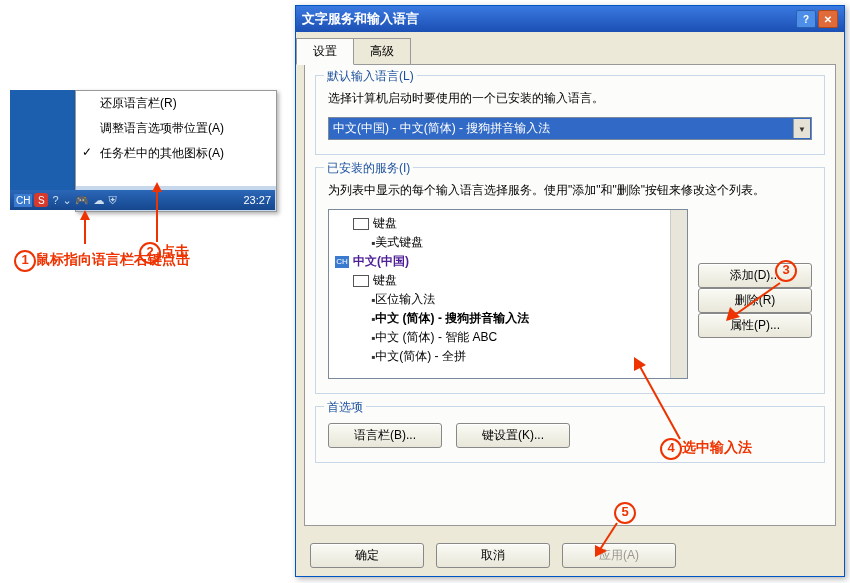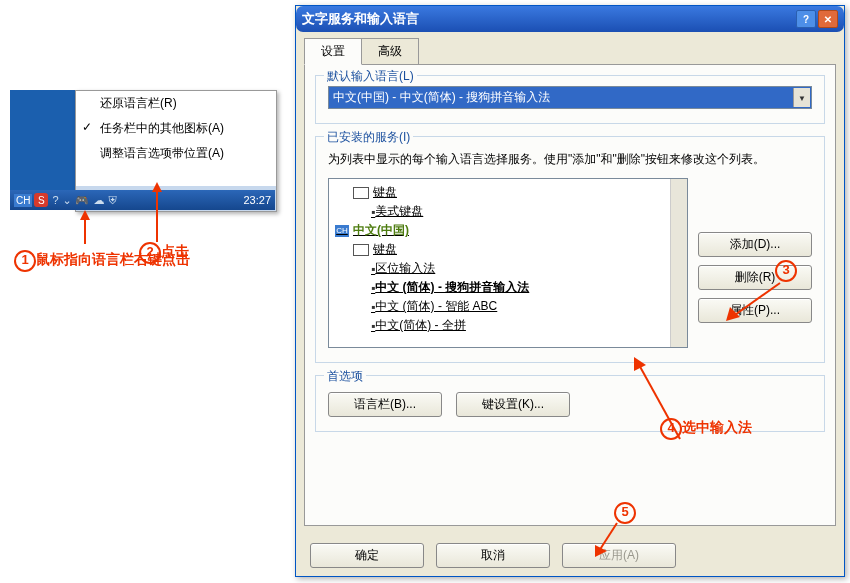--- a/index.html
+++ b/index.html
@@ -114,21 +114,20 @@
   flex-direction: column;
 }
 .titlebar {
   background: linear-gradient(#3a79e0, #1b4fb3);
   color: #fff;
   font-weight: bold;
   font-size: 13px;
   padding: 4px 6px;
   display: flex;
   align-items: flex-start;
-  border-radius: 7px;
 }
 .titlebar .btns {
   margin-left: auto;
   display: flex;
   gap: 2px;
 }
 .titlebar .btn {
   width: 18px;
   height: 16px;
   background: #4d8fe8;
@@ -136,21 +135,21 @@
   color: #fff;
   font-size: 10px;
   display: flex;
   align-items: center;
   justify-content: center;
   border-radius: 2px;
 }
 .titlebar .btn.close { background: #e06a3a; border-color: #b04a1a; }
 .tabs {
   display: flex;
-  padding: 6px 8px 0;
+  padding: 6px 0 0;
 }
 .tab {
   padding: 4px 16px;
   border: 1px solid #999;
   background: #ece9d8;
   margin-right: -1px;
   position: relative;
 }
 .tab.active {
   background: #fcfcfa;
@@ -228,37 +227,36 @@
 }
 .services-list .scroll {
   position: absolute;
   right: 0; top: 0; bottom: 0; width: 16px;
   background: #e8e6da;
   border-left: 1px solid #ccc;
 }
 .services-buttons {
   display: flex;
   flex-direction: column;
-  gap: 8px;
   padding-top: 54px;
 }
 .winbtn {
   border: 1px solid #888;
   background: linear-gradient(#fafaf5, #e9e7d9);
   padding: 3px 12px;
   border-radius: 3px;
   font-size: 12px;
   min-width: 88px;
   text-align: center;
   box-shadow: 0 1px 0 #fff inset;
 }
 .winbtn.disabled {
   color: #9a988e;
 }
-.tree-line { padding: 1px 0 1px 0; display: flex; align-items: center; text-decoration: underline; }
+.tree-line { padding: 1px 0 1px 0; display: flex; align-items: center; }
 .tree-line .kb-icon {
   width: 14px; height: 10px;
   background: #fff;
   border: 1px solid #555;
   margin-right: 4px;
   display: inline-block;
 }
 .tree-line .ch-icon {
   width: 14px; height: 12px;
   background: #3a7bcf;
@@ -266,37 +264,37 @@
   font-size: 8px;
   line-height: 12px;
   text-align: center;
   margin-right: 4px;
   display: inline-block;
 }
 .indent1 { padding-left: 18px; }
 .indent2 { padding-left: 36px; }
 .bullet::before { content: "▪ "; color: #333; }
 .bold { font-weight: bold; }
-.blue-bold { color: #4d7c0f; font-weight: bold; }
+.blue-bold { color: #4c1d95; font-weight: bold; }
 .dialog-footer {
   display: flex;
   justify-content: flex-start;
   gap: 12px;
   padding: 8px 14px;
 }
 </style>
 </head>
 <body>
 
 <div class="taskbar-bg"></div>
 
 <div class="context-menu">
   <div class="context-menu-item">还原语言栏(R)</div>
+  <div class="context-menu-item">调整语言选项带位置(A)</div>
   <div class="context-menu-item checked">任务栏中的其他图标(A)</div>
-  <div class="context-menu-item">调整语言选项带位置(A)</div>
   <div class="context-menu-item highlighted">设置(E)...</div>
 </div>
 
 <div class="taskbar">
   <span class="ch">CH</span>
   <span class="sogou">S</span>
   <span class="icon">?</span>
   <span class="icon">⌄</span>
   <span class="icon">🎮</span>
   <span class="icon">☁</span>
@@ -329,20 +327,21 @@
     </div>
   </div>
   <div class="tabs">
     <div class="tab active">设置</div>
     <div class="tab">高级</div>
   </div>
   <div class="tab-content">
 
     <div class="fieldset">
       <div class="legend">默认输入语言(L)</div>
+      <div class="field-text">选择计算机启动时要使用的一个已安装的输入语言。</div>
       <div class="dropdown">
         <span>中文(中国) - 中文(简体) - 搜狗拼音输入法</span>
         <span class="caret">▼</span>
       </div>
     </div>
 
     <div class="fieldset">
       <div class="legend">已安装的服务(I)</div>
       <div class="field-text">为列表中显示的每个输入语言选择服务。使用"添加"和"删除"按钮来修改这个列表。</div>
       <div class="services-area">
@@ -395,21 +394,21 @@
   <polygon points="6,44 10,30 20,40" fill="#e30"></polygon>
 </svg>
 <div class="annotation" style="left:775px; top:260px;">
   <span class="circle-num">3</span>
 </div>
 
 <svg class="arrow" style="left:630px; top:355px;" width="70" height="90">
   <line x1="50" y1="84" x2="8" y2="8" stroke="#e30" stroke-width="2"></line>
   <polygon points="4,2 4,16 16,10" fill="#e30"></polygon>
 </svg>
-<div class="annotation" style="left:660px; top:418px;">
+<div class="annotation" style="left:660px; top:438px;">
   <span class="circle-num">4</span><span>选中输入法</span>
 </div>
 
 <svg class="arrow" style="left:593px; top:519px;" width="30" height="38">
   <line x1="24" y1="4" x2="6" y2="32" stroke="#e30" stroke-width="2"></line>
   <polygon points="2,38 2,26 14,32" fill="#e30"></polygon>
 </svg>
 <div class="annotation" style="left:614px; top:502px;">
   <span class="circle-num">5</span>
 </div>

